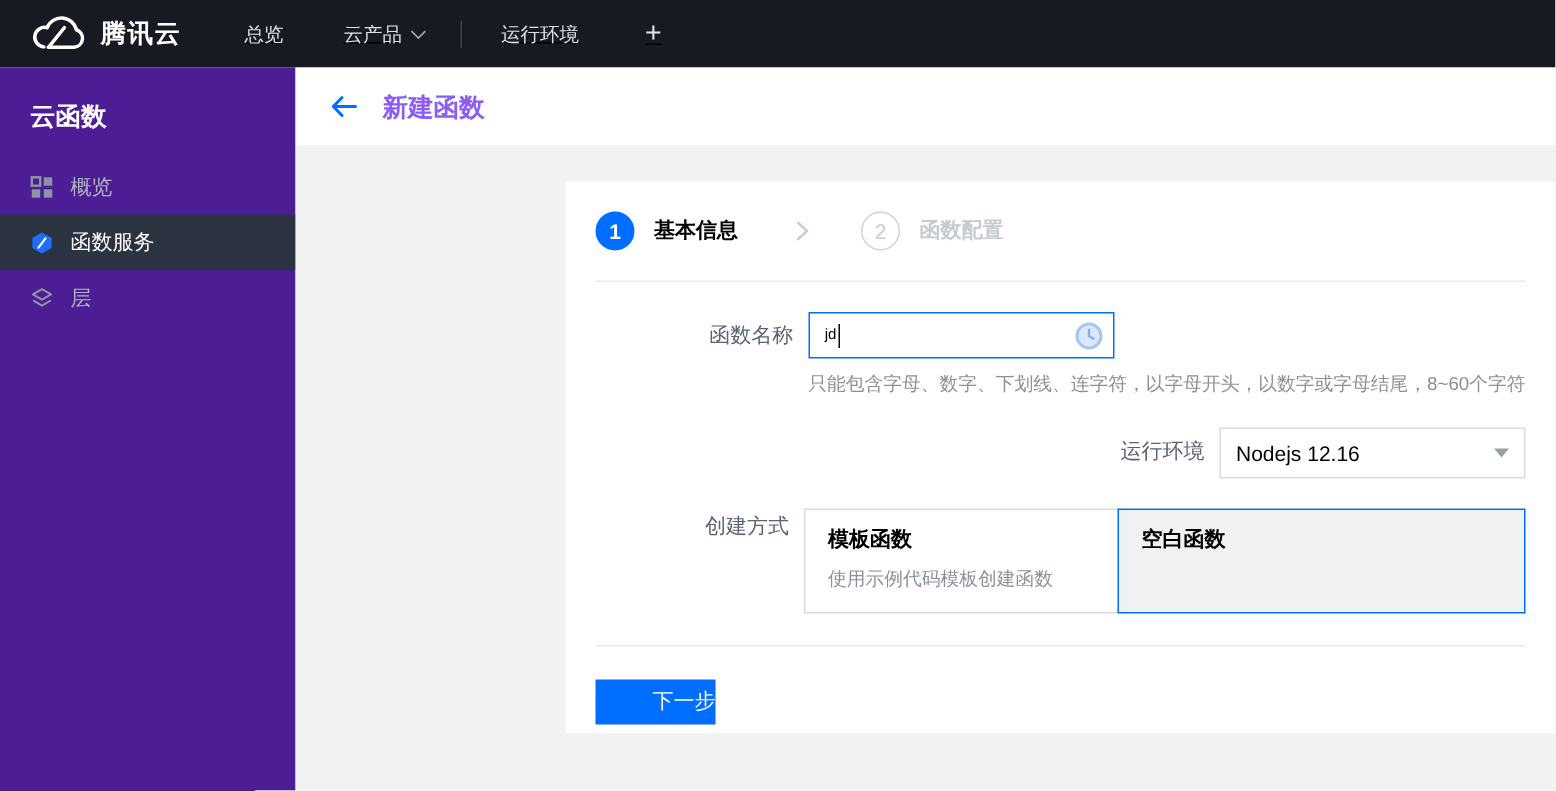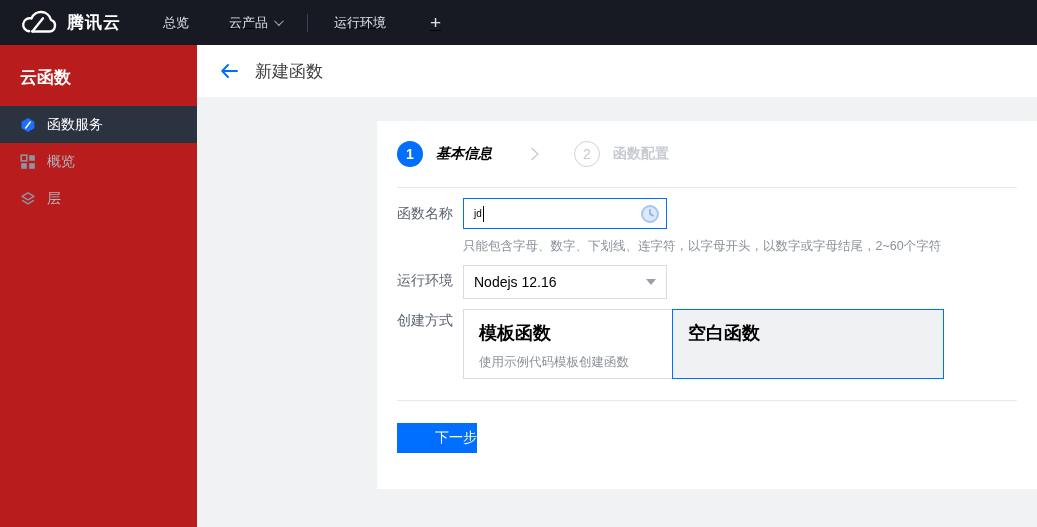--- a/index.html
+++ b/index.html
@@ -13,62 +13,62 @@
   .logo-icon { width:40px; height:27px; display:block; }
   .brand-text { color:#ffffff; font-size:17px; font-weight:bold; letter-spacing:1px; }
   .topnav-menu { display:flex; align-items:center; margin-left:22px;text-decoration:underline; }
   .nav-item { color:#dde0e6; font-size:13px; padding:0 20px; text-decoration:none; cursor:pointer; display:flex; align-items:center; gap:6px; }
   .caret-down { width:7px; height:7px; border-right:1.5px solid #aab0ba; border-bottom:1.5px solid #aab0ba; transform:rotate(45deg) translateY(-2px); display:inline-block; }
   .nav-divider { width:1px; height:18px; background:#3c4350; margin:0 6px; }
   .nav-item.plus { font-size:19px; font-weight:300; padding:0 24px; }
 
   
   .app { flex:1; display:flex; min-height:0; }
-  .sidebar { width:197px; background:#b91c1c; flex-shrink:0; }
+  .sidebar { width:197px; background:#4c1d95; flex-shrink:0; }
   .sidebar-title { color:#ffffff; font-size:17px; font-weight:bold; padding:21px 20px 17px 20px; }
   .side-item { height:37px; display:flex; align-items:center; gap:11px; padding:0 20px; color:#aeb5c0; font-size:14px; cursor:pointer; }
   .side-item.active { background:#2b3240; color:#ffffff; }
   .side-icon { width:16px; height:16px; display:block; flex-shrink:0; }
 
   .main { flex:1; display:flex; flex-direction:column; min-width:0; }
   .page-header { height:52px; background:#ffffff; display:flex; align-items:center; padding-left:22px; gap:16px; flex-shrink:0; }
   .back-button { width:20px; height:20px; display:inline-flex; cursor:pointer; }
-  .page-title { font-size:17px; font-weight:normal; color:#404040; }
+  .page-title { font-size:17px; font-weight:bold; color:#8b5cf6; }
 
   .content { flex:1; position:relative; background:#f1f2f4; }
   .card { position:absolute; left:180px; top:24px; right:0; height:368px; background:#ffffff; padding:20px 20px 0 20px; }
 
   
   .steps { display:flex; align-items:center; height:26px; }
   .steps-wrap { padding-bottom:20px; border-bottom:1px solid #e6e9ed; }
   .step-circle { width:26px; height:26px; border-radius:50%; display:inline-flex; align-items:center; justify-content:center; font-size:14px; flex-shrink:0; }
   .step-circle.active { background:#006eff; color:#ffffff; font-weight:bold; }
   .step-circle.inactive { border:1px solid #cfd2d8; color:#c6cad1; background:#ffffff; }
   .step-label { font-size:14px; font-weight:bold; margin-left:13px; }
-  .step-label.active { color:#000000;font-style:italic; }
+  .step-label.active { color:#000000; }
   .step-label.inactive { color:#c6cad1; }
   .step-chevron { margin:0 34px 0 38px; display:inline-flex; }
 
   
-  .form-row { display:flex; margin-top:10px; }
+  .form-row { display:flex; margin-top:20px;justify-content:flex-end; }
   .form-label { width:66px; flex-shrink:0; font-size:14px; color:#5b6271; padding-top:7px; }
   .form-row.cards-row .form-label { padding-top:3px; }
 
   .name-input { position:relative; width:204px; height:31px; border:1px solid #006eff; background:#ffffff; display:flex; align-items:center; padding:0 28px 0 10px; font-size:10px; color:#000; cursor:text; }
   .text-caret { width:1px; height:16px; background:#000; margin-left:1px; }
   .clock-icon { position:absolute; right:6px; top:5px; width:20px; height:20px; }
   .help-text { font-size:12.5px; color:#8a9099; margin-top:9px; white-space:nowrap; }
 
   .select { width:204px; height:30px; border:1px solid #d8dce2; background:#fff; display:flex; align-items:center; justify-content:space-between; padding:16px 10px; font-size:14px; color:#000; cursor:pointer; }
   .select-caret { width:0; height:0; border-left:5px solid transparent; border-right:5px solid transparent; border-top:6px solid #9aa0aa; }
 
   .method-cards { display:flex; }
   .method-card { width:210px; height:70px; border:1px solid #d8dce2; background:#ffffff; padding:11px 15px; cursor:pointer; }
   .method-card.selected { width:272px; border:1px solid #006eff; background:#f0f1f3; margin-left:-1px; }
-  .method-title { font-size:18px; font-weight:bold; color:#000000; }
+  .method-title { font-size:14px; font-weight:bold; color:#000000; }
   .method-desc { font-size:12.5px; color:#8a9099; margin-top:9px; white-space:nowrap; }
 
   .card-divider { border-top:1px solid #e6e9ed; margin-top:21px; }
   .next-button { margin-top:22px; width:80px; height:30px; background:#006eff; border:none; color:#ffffff; font-size:14px; cursor:pointer; font-family:inherit;text-align:right; }
 </style>
 </head>
 <body>
 
 <div class="page">
 
@@ -90,36 +90,36 @@
       <a class="nav-item">运行环境</a>
       <a class="nav-item plus">+</a>
     </nav>
   </header>
 
   <div class="app">
 
     <aside class="sidebar">
       <div class="sidebar-title">云函数</div>
 
-      <div class="side-item active">
-        <svg class="side-icon" viewBox="0 0 18 18">
-          <polygon points="9,1.2 16.2,5.3 16.2,12.7 9,16.8 1.8,12.7 1.8,5.3" fill="#1f6fff"></polygon>
-          <line x1="11.6" y1="5.6" x2="6.4" y2="12.4" stroke="#ffffff" stroke-width="1.6" stroke-linecap="round"></line>
-        </svg>
-        <span>函数服务</span>
-      </div>
-
       <div class="side-item">
         <svg class="side-icon" viewBox="0 0 16 16">
           <rect x="1.2" y="1.2" width="5.6" height="5.6" fill="none" stroke="#8d95a3" stroke-width="1.6"></rect>
           <rect x="9.2" y="1.2" width="5.6" height="5.6" fill="#8d95a3"></rect>
           <rect x="1.2" y="9.2" width="5.6" height="5.6" fill="#8d95a3"></rect>
           <rect x="9.2" y="9.2" width="5.6" height="5.6" fill="#8d95a3"></rect>
         </svg>
         <span>概览</span>
+      </div>
+
+      <div class="side-item active">
+        <svg class="side-icon" viewBox="0 0 18 18">
+          <polygon points="9,1.2 16.2,5.3 16.2,12.7 9,16.8 1.8,12.7 1.8,5.3" fill="#1f6fff"></polygon>
+          <line x1="11.6" y1="5.6" x2="6.4" y2="12.4" stroke="#ffffff" stroke-width="1.6" stroke-linecap="round"></line>
+        </svg>
+        <span>函数服务</span>
       </div>
 
       <div class="side-item">
         <svg class="side-icon" viewBox="0 0 16 16">
           <path d="M8 1.8 L14 5.3 L8 8.8 L2 5.3 Z" fill="none" stroke="#8d95a3" stroke-width="1.4" stroke-linejoin="round"></path>
           <path d="M2.6 9.6 L8 12.8 L13.4 9.6" fill="none" stroke="#8d95a3" stroke-width="1.4" stroke-linecap="round" stroke-linejoin="round"></path>
         </svg>
         <span>层</span>
       </div>
     </aside>
@@ -157,21 +157,21 @@
             <div class="form-label">函数名称</div>
             <div class="field-col">
               <div class="name-input">
                 <span>jd</span>
                 <span class="text-caret"></span>
                 <svg class="clock-icon" viewBox="0 0 20 20">
                   <circle cx="10" cy="10" r="8" fill="#dce9fb" stroke="#a5c6f0" stroke-width="2"></circle>
                   <path d="M10 5.8 V10 L13 11.8" fill="none" stroke="#86b0e8" stroke-width="1.6" stroke-linecap="round" stroke-linejoin="round"></path>
                 </svg>
               </div>
-              <div class="help-text">只能包含字母、数字、下划线、连字符，以字母开头，以数字或字母结尾，2~60个字符</div>
+              <div class="help-text">只能包含字母、数字、下划线、连字符，以字母开头，以数字或字母结尾，8~60个字符</div>
             </div>
           </div>
 
           
           <div class="form-row">
             <div class="form-label">运行环境</div>
             <div class="select">
               <span>Nodejs 12.16</span>
               <span class="select-caret"></span>
             </div>

